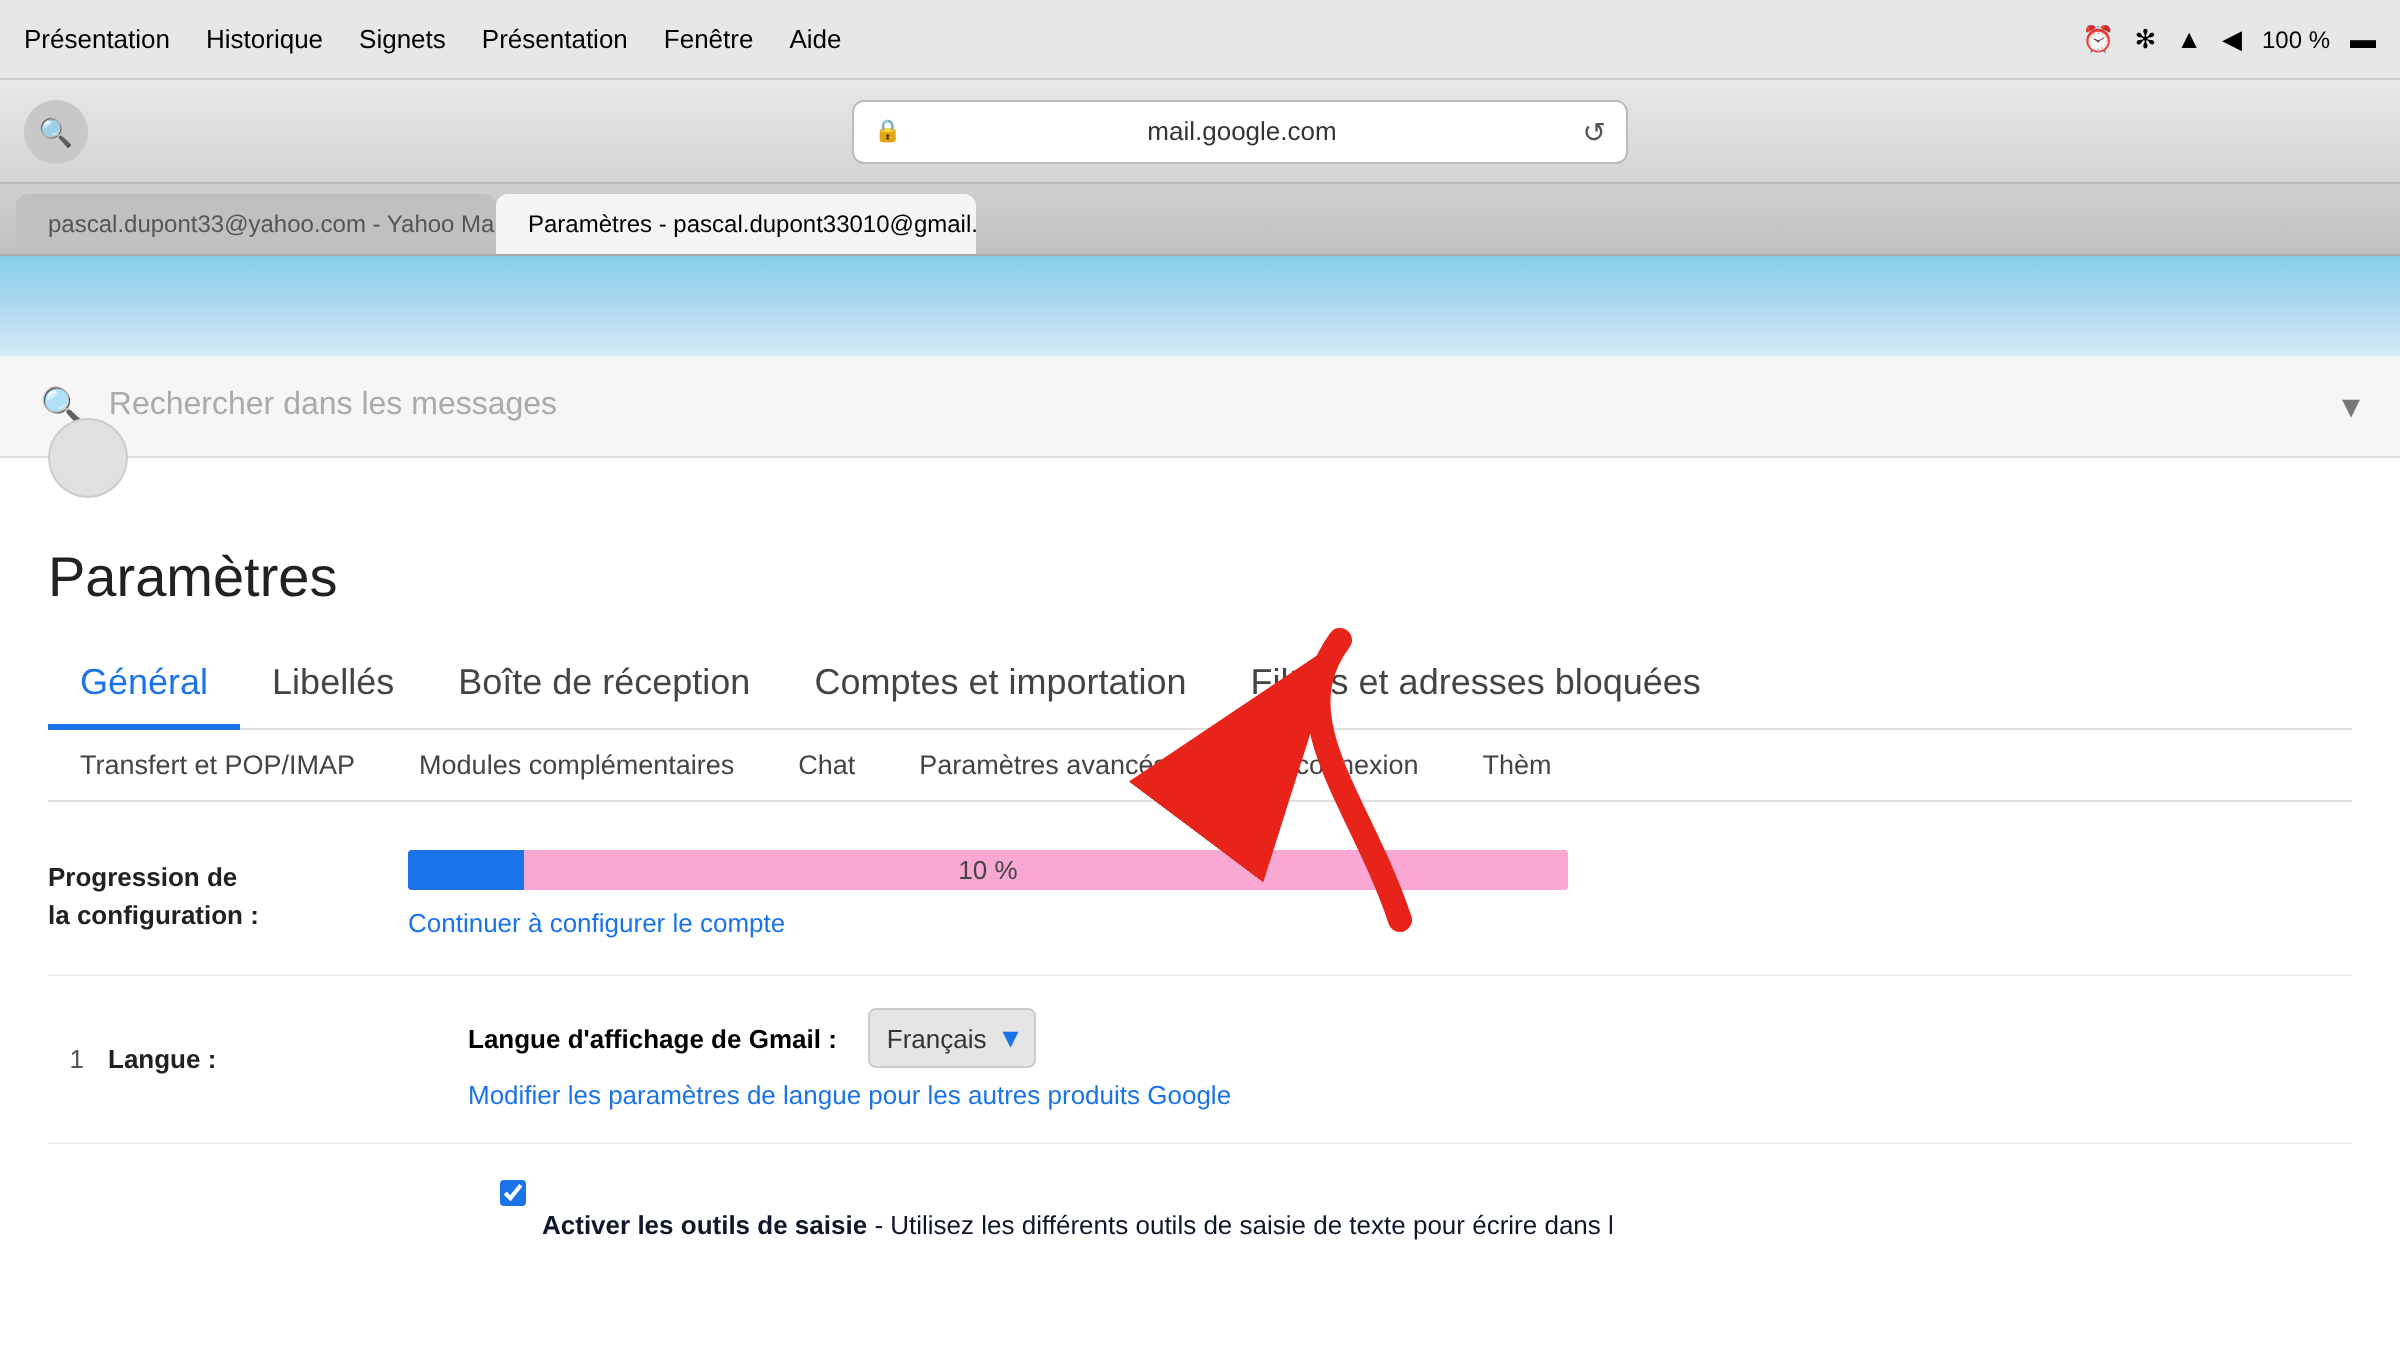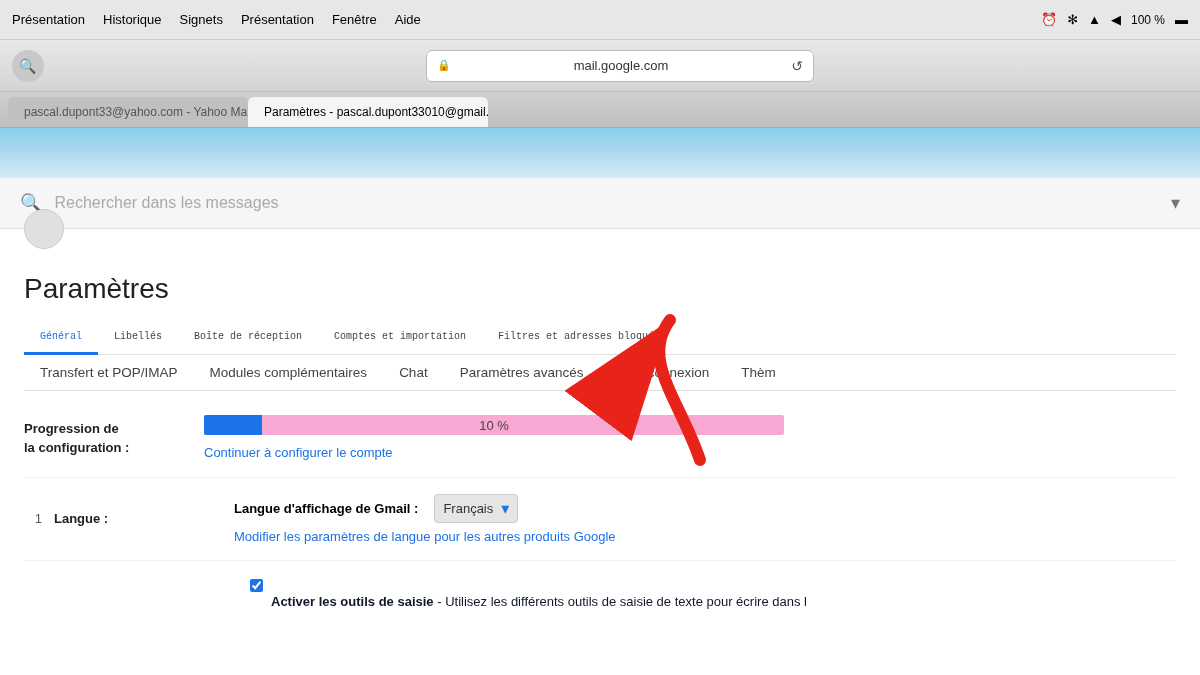--- a/index.html
+++ b/index.html
@@ -159,28 +159,27 @@
 
     
     .tabs-row {
       display: flex;
       align-items: center;
       border-bottom: 1px solid #e0e0e0;
       margin-bottom: 0;
     }
     .settings-tab {
       padding: 10px 16px;
-      font-size: 10px;
+      font-size: 18px;
       color: #444;
       cursor: pointer;
       white-space: nowrap;
       text-decoration: none;
       border-bottom: 3px solid transparent;
       margin-bottom: -1px;
-      font-family: Liberation Mono, monospace;
     }
     .settings-tab.active {
       color: #1a73e8;
       border-bottom: 3px solid #1a73e8;
       font-weight: 500;
     }
 
     
     .tabs-row-2 {
       display: flex;

